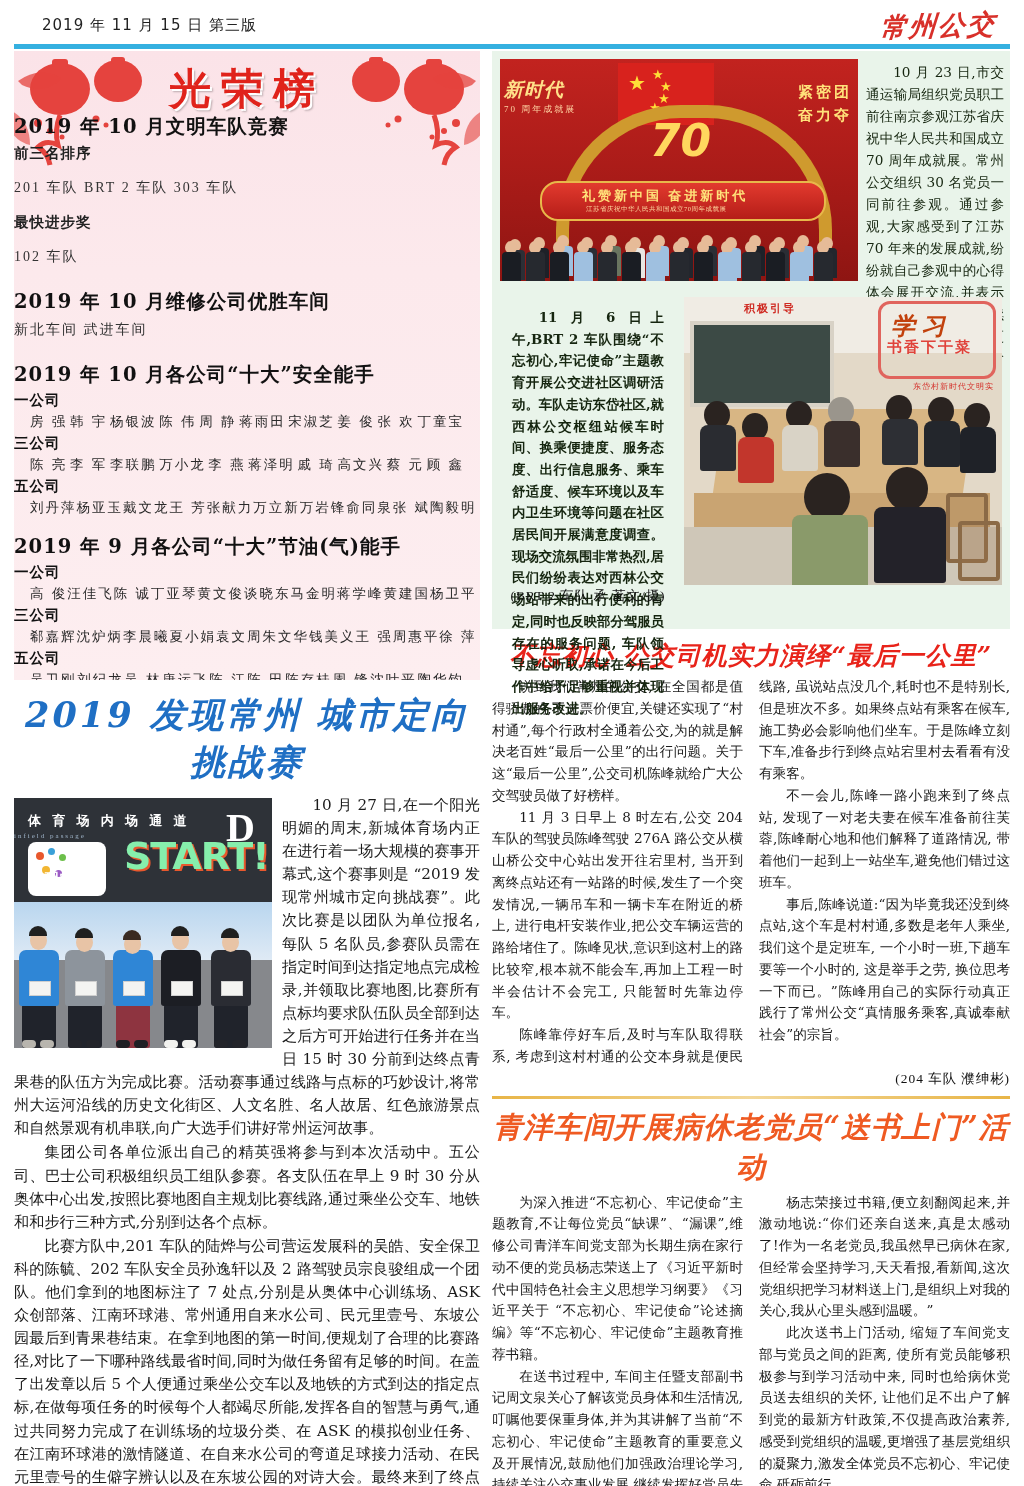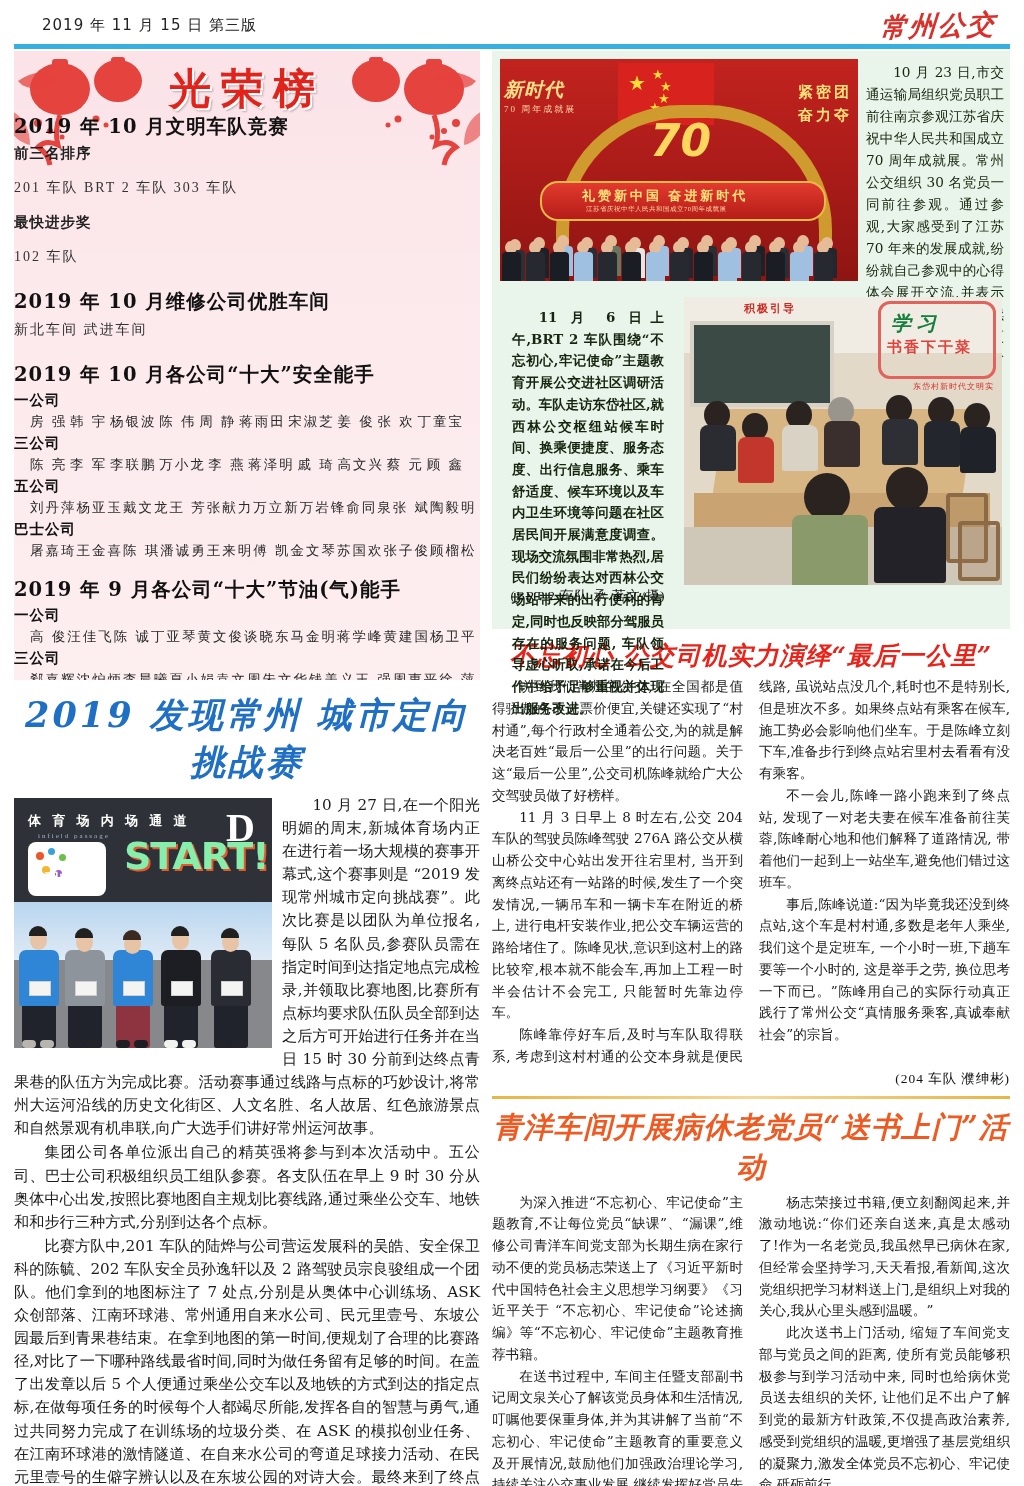--- a/index.html
+++ b/index.html
@@ -48,21 +48,21 @@
   
   #feature-title{margin-top:12px;text-align:center;font-size:35px;font-weight:bold;
     color:#1f6fc4;letter-spacing:3px;font-family:"DejaVu Serif",serif;font-style:italic;
     text-shadow:1px 1px 0 rgba(255,255,255,.8);}
   #feature-wrap{position:relative;margin-top:8px;}
   #feature-photo{float:left;width:258px;height:250px;margin:4px 10px 4px 0;position:relative;
     overflow:hidden;background:#55585c;}
   .ft-board{position:absolute;left:0;top:0;width:100%;height:104px;background:#2e3238;}
   .ft-board-txt{position:absolute;left:14px;top:14px;color:#fff;font-size:13px;letter-spacing:4px;
     font-weight:bold;}
-  .ft-board-sub{position:absolute;left:24px;top:34px;color:#9fb4c9;font-size:7px;letter-spacing:2px;}
+  .ft-board-sub{position:absolute;left:0;top:34px;color:#9fb4c9;font-size:7px;letter-spacing:2px;}
   .ft-start{position:absolute;left:110px;top:36px;font-size:38px;font-weight:bold;color:#86efac;
     font-family:"DejaVu Sans",sans-serif;letter-spacing:-1px;
     text-shadow:2px 2px 0 #e8582d;}
   .ft-d{position:absolute;left:212px;top:6px;font-size:40px;font-weight:bold;color:#fff;}
   .ft-badge{position:absolute;left:14px;top:44px;width:78px;height:54px;border-radius:8px;
     background:#fff;}
   .ft-badge i{position:absolute;display:block;border-radius:50%;}
   .ft-badge-t{position:absolute;left:16px;top:72px;color:#fff;font-size:14px;font-weight:bold;letter-spacing:1px;}
   .ft-wall{position:absolute;left:0;top:104px;width:100%;height:58px;
     background:linear-gradient(180deg,#b9d6ef,#dfeaf5);}
@@ -112,21 +112,21 @@
   #gp-credit2{position:absolute;left:8px;top:536px;width:176px;text-align:center;font-size:13.4px;
     letter-spacing:1px;}
   #gp-photo2{position:absolute;left:192px;top:246px;width:318px;height:288px;overflow:hidden;
     background:#e3d9c8;}
   .ph2-wallT{position:absolute;left:0;top:0;width:100%;height:56px;background:#f0ece4;}
   .ph2-board{position:absolute;left:6px;top:24px;width:136px;height:78px;background:#3c4a45;
     border:4px solid #d8d2c6;}
   .ph2-red1{position:absolute;left:60px;top:4px;color:#cf2a22;font-size:11px;letter-spacing:2px;font-weight:bold;}
   .ph2-stampbox{position:absolute;right:6px;top:4px;width:112px;height:72px;
     border:3px solid #e0645d;border-radius:12px;}
-  .ph2-stampbox b{position:absolute;left:10px;top:6px;color:#15803d;font-size:20px;
+  .ph2-stampbox b{position:absolute;left:10px;top:6px;color:#c2410c;font-size:24px;
     font-style:italic;font-weight:bold;}
   .ph2-stampbox i{position:absolute;left:6px;top:34px;color:#e0423a;font-size:15px;
     letter-spacing:2px;font-style:normal;font-weight:bold;}
   .ph2-red2{position:absolute;right:8px;top:84px;color:#d4302a;font-size:8px;letter-spacing:1px;}
   .ph2-table{position:absolute;left:34px;top:112px;width:250px;height:96px;background:#d8b684;
     transform:skewX(-8deg);border-radius:4px;}
   .ph2-tablelow{position:absolute;left:10px;top:196px;width:296px;height:34px;background:#c9a472;}
   .ph2-wallB{position:absolute;left:0;bottom:0;width:100%;height:58px;background:#cfc7b8;}
   .pr{position:absolute;}
   .pr .hh{position:absolute;width:26px;height:28px;border-radius:50%;background:#2a2320;left:4px;}
@@ -252,35 +252,20 @@
               <span>戴文龙</span>
               <span>王  芳</span>
               <span>张献力</span>
               <span>万立新</span>
               <span>万岩锋</span>
               <span>俞同泉</span>
               <span>张  斌</span>
               <span>陶毅明</span>
             </div>
           </div>
-          <div>
-            <div class="co-label">巴士公司</div>
-            <div class="name-row">
-              <span>屠嘉琦</span>
-              <span>王金喜</span>
-              <span>陈  琪</span>
-              <span>潘诚勇</span>
-              <span>王来明</span>
-              <span>傅  凯</span>
-              <span>金文琴</span>
-              <span>苏国欢</span>
-              <span>张子俊</span>
-              <span>顾榴松</span>
-            </div>
-          </div>
         </div>
 
         <div class="hr-block" style="margin-top:16px;">
           <div class="hr-h">2019 年 9 月各公司“十大”节油(气)能手</div>
           <div>
             <div class="co-label">一公司</div>
             <div class="name-row">
               <span>高  俊</span>
               <span>汪佳飞</span>
               <span>陈  诚</span>

